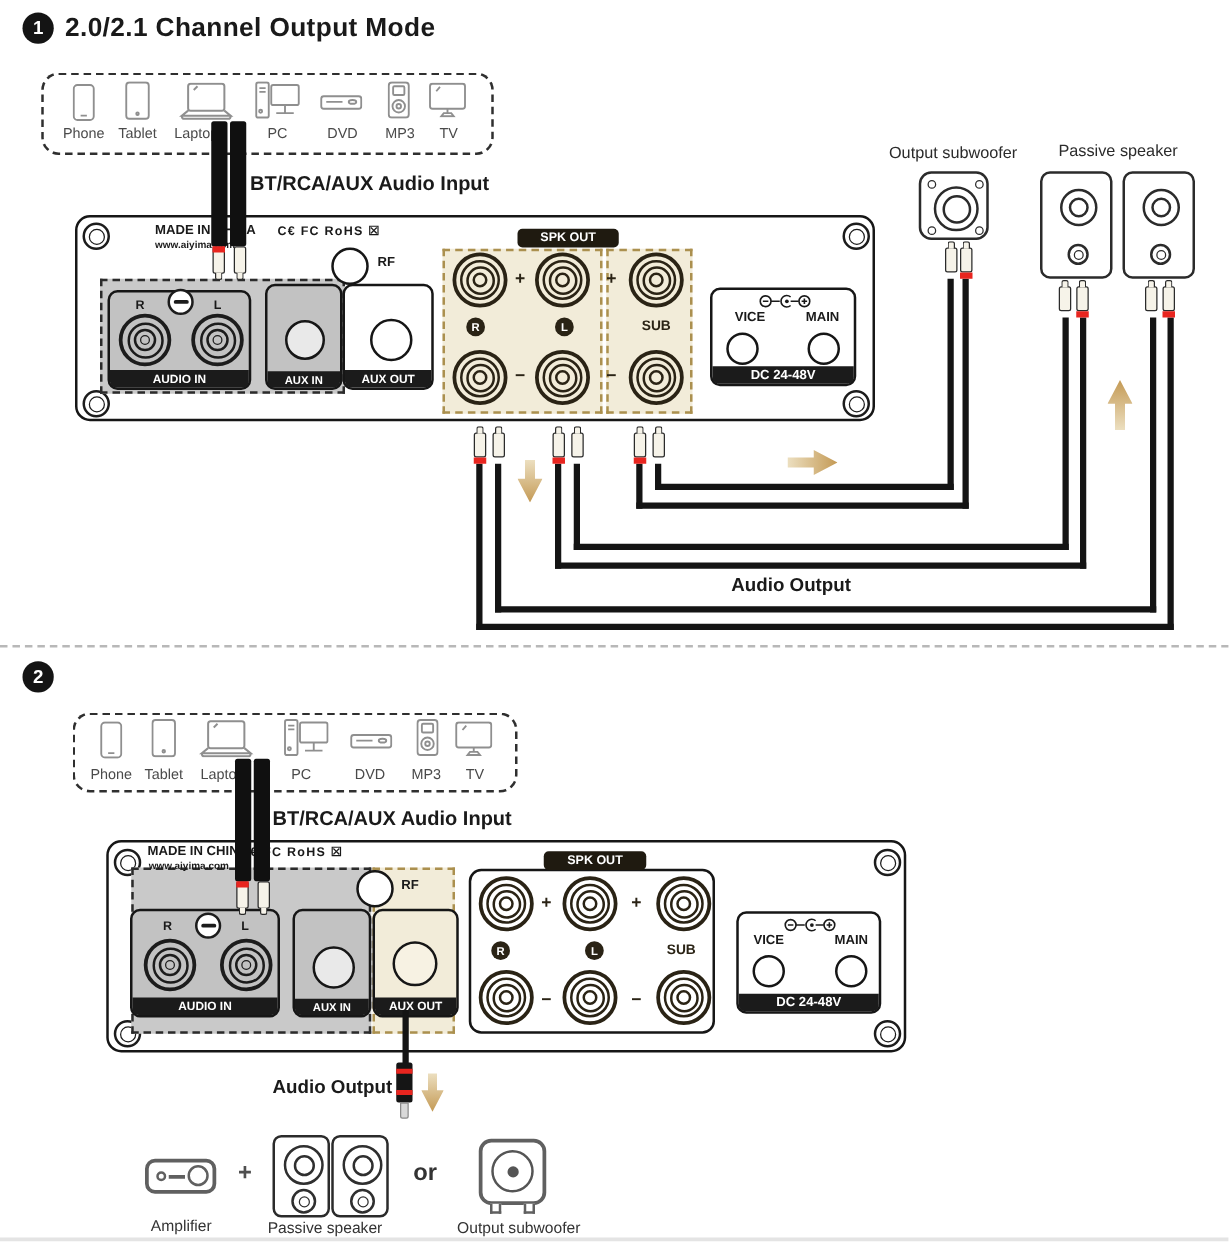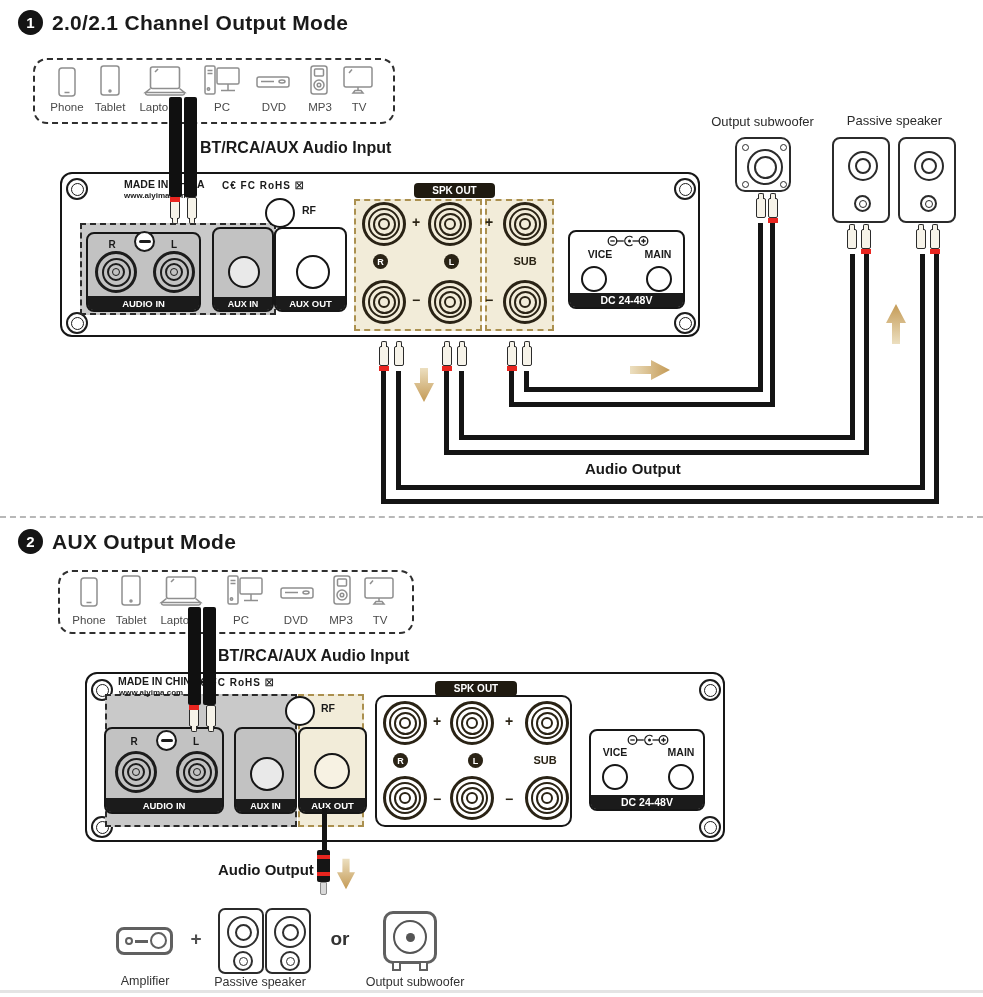--- a/index.html
+++ b/index.html
@@ -348,21 +348,20 @@
   <div class="pin up" style="left:847px;top:229px"></div>
   <div class="pin up" style="left:861px;top:229px"></div>
   <div class="redband" style="left:861px;top:249px"></div>
   <div class="pin up" style="left:916px;top:229px"></div>
   <div class="pin up" style="left:930px;top:229px"></div>
   <div class="redband" style="left:930px;top:249px"></div>
 
   <div class="abs" style="left:0;top:516px;width:983px;height:0;border-top:2px dashed #b8b8b8"></div>
 
   <div class="badge" style="left:18px;top:529px">2</div>
-  <div class="txt b" style="left:52px;top:530px;font-size:21px;letter-spacing:.3px">AUX Output Mode</div>
 
   <div class="devbox" style="left:58px;top:570px;width:356px;height:64px"></div>
   <svg class="abs" style="left:80px;top:577px" width="18" height="30" viewBox="0 0 18 30">
       <g fill="none" stroke="#8f8f8f" stroke-width="1.5">
         <rect x="1" y="1" width="16" height="28" rx="3"></rect>
         <path d="M6.5 25.5h5"></path>
       </g>
     </svg>
   <svg class="abs" style="left:121px;top:575px" width="20" height="31" viewBox="0 0 20 31">
       <g fill="none" stroke="#8f8f8f" stroke-width="1.5">

